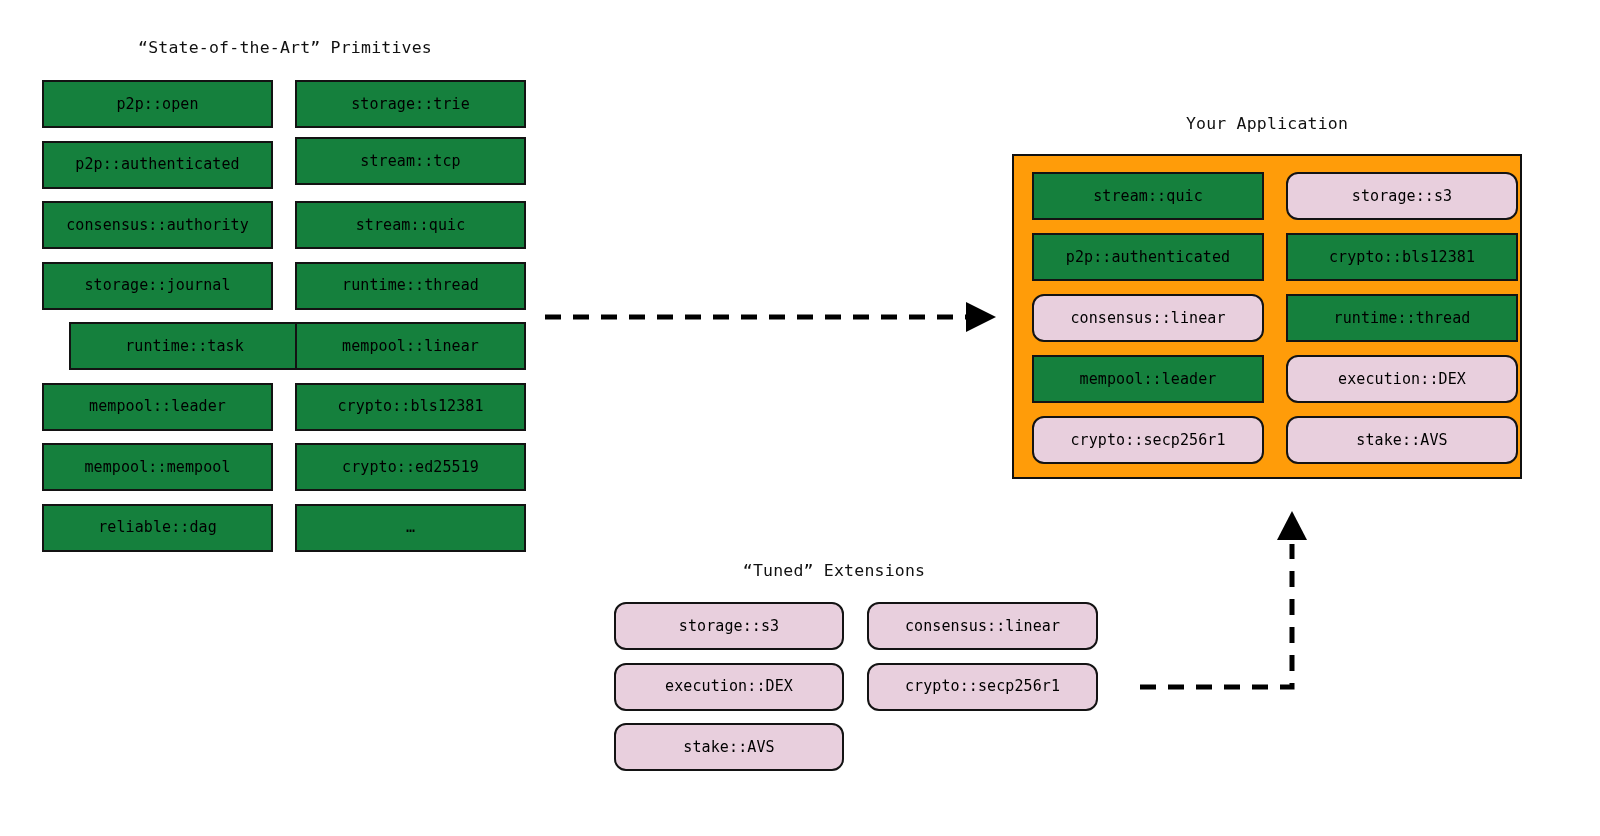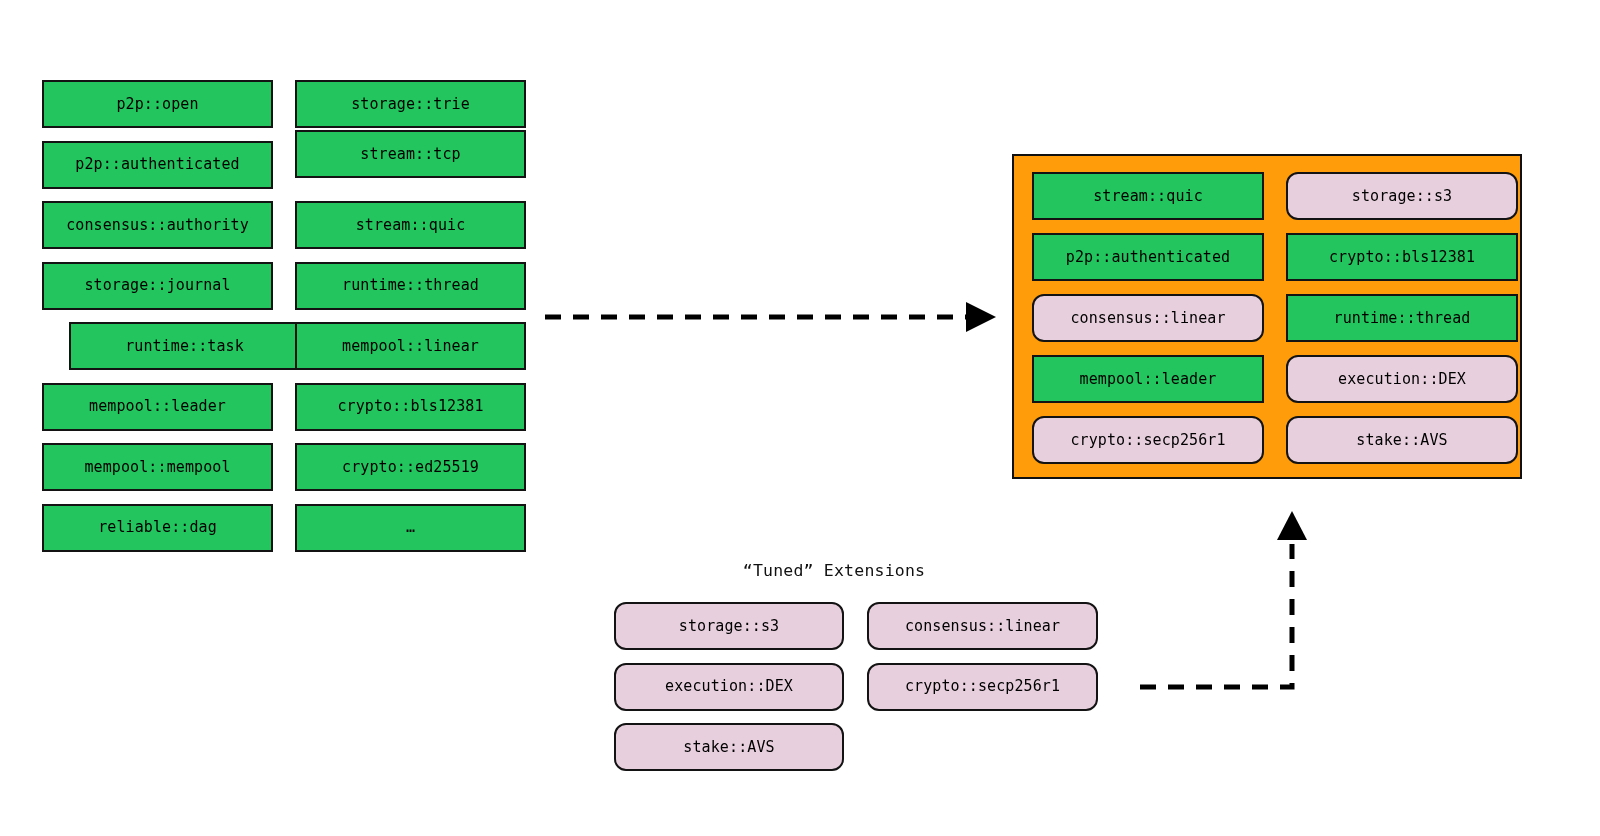--- a/index.html
+++ b/index.html
@@ -46,21 +46,21 @@
     box-sizing: border-box;
     border: 2px solid #131313;
     display: flex;
     align-items: center;
     justify-content: center;
     font-size: 15px;
     letter-spacing: 0.1px;
     white-space: nowrap;
     line-height: 1;
   }
-  .node.green { background: #22c55e; }
+  .node.green { background: #15803d; }
   .node.pink  { background: #e8cfdd; border-radius: 12px; }
 
   
   #primitives-group .node { width: 231px; height: 48px; }
   #primitives-group .col-a { left: 42px; }
   #primitives-group .col-b { left: 295px; }
 
   
   #application-panel {
     position: absolute;
@@ -106,20 +106,21 @@
     stroke-dasharray: 16 12;
     stroke-linecap: butt;
   }
   .dash-head { fill: #000000; }
 </style>
 </head>
 <body>
 
 <div class="canvas">
 
+  <div class="section-title" id="title-primitives">“State-of-the-Art” Primitives</div>
 
   <div id="primitives-group">
       <div class="node green col-a" style="top: 80px;">
         <span>p2p::open</span>
       </div>
       <div class="node green col-a" style="top: 140.5px;">
         <span>p2p::authenticated</span>
       </div>
       <div class="node green col-a" style="top: 201px;">
         <span>consensus::authority</span>
@@ -135,21 +136,21 @@
       </div>
       <div class="node green col-a" style="top: 443px;">
         <span>mempool::mempool</span>
       </div>
       <div class="node green col-a" style="top: 503.5px;">
         <span>reliable::dag</span>
       </div>
       <div class="node green col-b" style="top: 80px;">
         <span>storage::trie</span>
       </div>
-      <div class="node green col-b" style="top: 130px;">
+      <div class="node green col-b" style="top: 137px;">
         <span>stream::tcp</span>
       </div>
       <div class="node green col-b" style="top: 201px;">
         <span>stream::quic</span>
       </div>
       <div class="node green col-b" style="top: 261.5px;">
         <span>runtime::thread</span>
       </div>
       <div class="node green col-b" style="top: 322px;">
         <span>mempool::linear</span>
@@ -158,20 +159,21 @@
         <span>crypto::bls12381</span>
       </div>
       <div class="node green col-b" style="top: 443px; justify-content: center;">
         <span>crypto::ed25519</span>
       </div>
       <div class="node green col-b" style="top: 503.5px;">
         <span>…</span>
       </div>
     </div>
 
+  <div class="section-title" id="title-application">Your Application</div>
 
   <div id="application-panel">
       <div class="node green col-a" style="top: 16px;">
         <span>stream::quic</span>
       </div>
       <div class="node green col-a" style="top: 77px;">
         <span>p2p::authenticated</span>
       </div>
       <div class="node pink col-a" style="top: 138px;">
         <span>consensus::linear</span>

